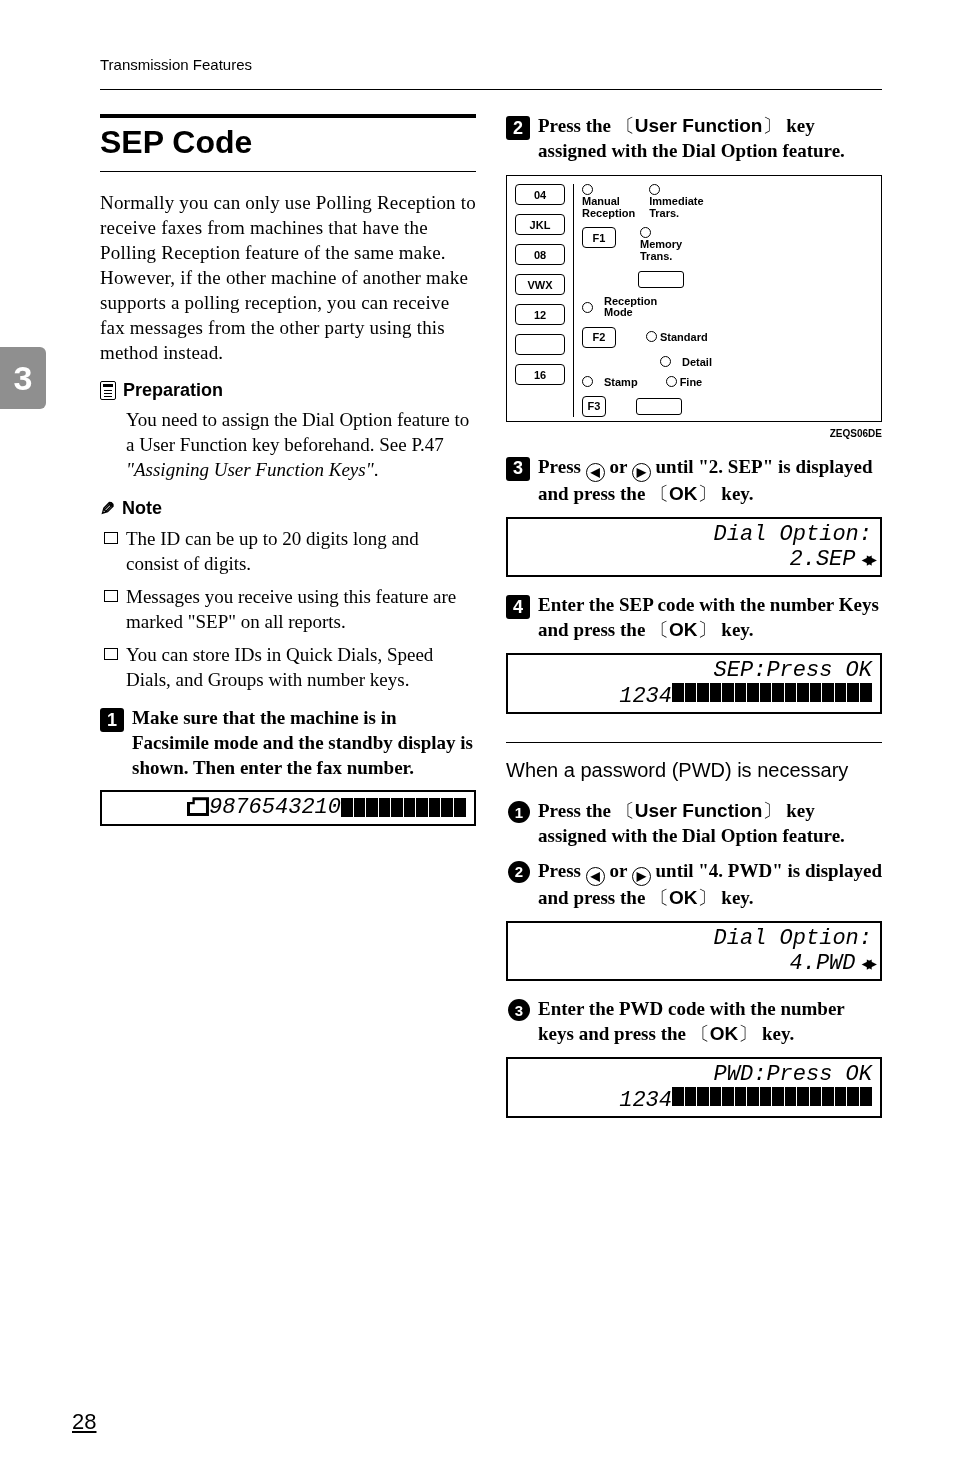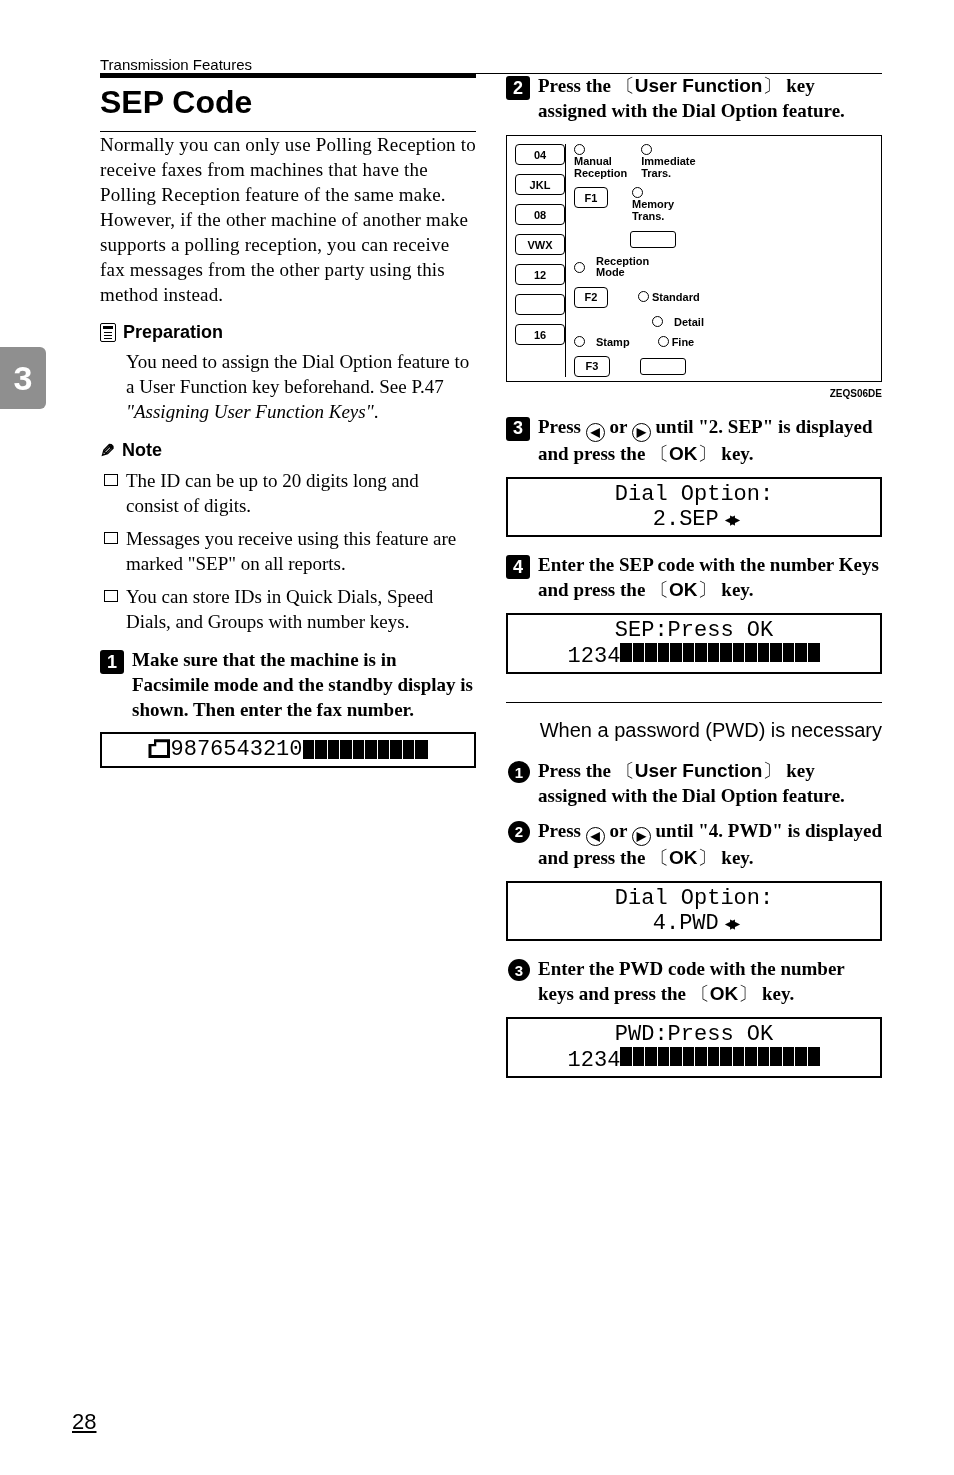--- a/index.html
+++ b/index.html
@@ -9,21 +9,22 @@
     font-family: Georgia, 'Times New Roman', serif;
     color: #000;
     background: #fff;
     position: relative;
     padding: 56px 72px 40px 100px;
   }
   .header-line {
     font-family: Helvetica, Arial, sans-serif;
     font-size: 15px;
     border-bottom: 1px solid #000;
-    padding-bottom: 0;
+    padding-bottom: 16px;
+    margin-bottom: 24px;
   }
   .columns {
     display: flex;
     gap: 30px;
   }
   .col { flex: 1; min-width: 0; }
   .chapter-tab {
     position: absolute;
     left: 0;
     top: 347px;
@@ -47,20 +48,21 @@
     font-size: 22px;
     text-decoration: underline;
   }
   h1.sep-title {
     font-family: Helvetica, Arial, sans-serif;
     font-size: 32px;
     font-weight: bold;
     border-top: 4px solid #000;
     border-bottom: 1.5px solid #000;
     padding: 6px 0 10px;
+    margin-bottom: 18px;
   }
   .body-text {
     font-size: 19px;
     line-height: 1.32;
     margin-bottom: 14px;
     letter-spacing: 0.2px;
   }
   .prep-head, .note-head {
     font-family: Helvetica, Arial, sans-serif;
     font-size: 18px;
@@ -141,21 +143,21 @@
   }
   .italic { font-style: italic; }
   .lcd {
     border: 2px solid #000;
     padding: 3px 8px 3px 8px;
     margin: 8px 0 16px 0;
     font-family: "Courier New", monospace;
     font-size: 22px;
     line-height: 1.15;
   }
-  .lcd .row { display:flex; justify-content:center; align-items:center; white-space:pre; }
+  .lcd .row { display:flex; justify-content:flex-end; align-items:center; white-space:pre;font-style:italic; }
   .blocks { display:inline-flex; gap:0; }
   .blocks span { width:12.5px; height:19px; background:#000; display:inline-block; border-right:1px solid #fff; }
   .blocks span:last-child { border-right:none; }
   .fax-icon {
     display:inline-block; width:22px; height:19px; background:#000; vertical-align:-3px; margin-right:0;
     clip-path: polygon(0 25%, 25% 25%, 25% 0, 100% 0, 100% 100%, 0 100%);
     position:relative;
   }
   .fax-icon::after{
     content:""; position:absolute; left:3px; top:3px; right:3px; bottom:3px; background:#fff;
@@ -163,26 +165,25 @@
   }
   .lr-arrow::before { content:"\25C0\25B6"; letter-spacing:-5px; font-size:17px; margin-left:6px; }
   .sub-sec-head {
     border-top: 1.5px solid #000;
     padding-top: 14px;
     font-family: Helvetica, Arial, sans-serif;
     font-size: 20px;
     line-height:1.3;
     margin-bottom: 16px;
     margin-top: 28px;
-    text-align: right;
   }
   
   .panel {
     border:1.5px solid #000; padding:8px 8px 4px 8px; margin: 12px 0 6px 0;
-    display:flex; font-family: Helvetica, Arial, sans-serif; font-size:11px; font-weight:bold;
+    display:flex; gap:8px; font-family: Helvetica, Arial, sans-serif; font-size:11px; font-weight:bold;
   }
   .panel .colA { display:flex; flex-direction:column; gap:9px; }
   .hardkey {
     border:1.5px solid #000; border-radius:4px; width:50px; height:21px;
     display:flex; align-items:center; justify-content:center; font-size:11px;
   }
   .panel .colB { border-left:1.5px solid #000; padding-left:8px; flex:1; display:flex; flex-direction:column; gap:8px; }
   .panel .colB .toprow { display:flex; gap:14px; align-items:flex-start; }
   .panel .colB .label-stack { display:flex; flex-direction:column; line-height:1.05; }
   .panel .led { width:11px; height:11px; border:1.5px solid #000; border-radius:50%; display:inline-block; margin-right:3px; vertical-align:-1px; }
@@ -285,21 +286,21 @@
         <div class="rowline" style="margin-left:78px">
             <span class="led"></span>
             <span>Detail</span>
           </div>
         <div class="rowline">
           <span class="led"></span>
             <span>Stamp</span>
           <div style="margin-left:20px"><span class="led"></span><span>Fine</span></div>
         </div>
         <div class="rowline">
-          <div class="hardkey" style="width:36px">F3</div>
+          <div class="hardkey" style="width:24px">F3</div>
           <div class="plainbox" style="margin-left:22px"></div>
         </div>
       </div>
     </div>
     <div class="panel-caption">ZEQS06DE</div>
 
     <div class="step">
       <div class="num">3</div>
       <div class="txt">
         <span>Press </span><span class="arrow-circ">◀</span><span> or </span><span class="arrow-circ">▶</span><span> until "2. SEP" is displayed and press the </span><span class="keycap">OK</span><span> key.</span>

